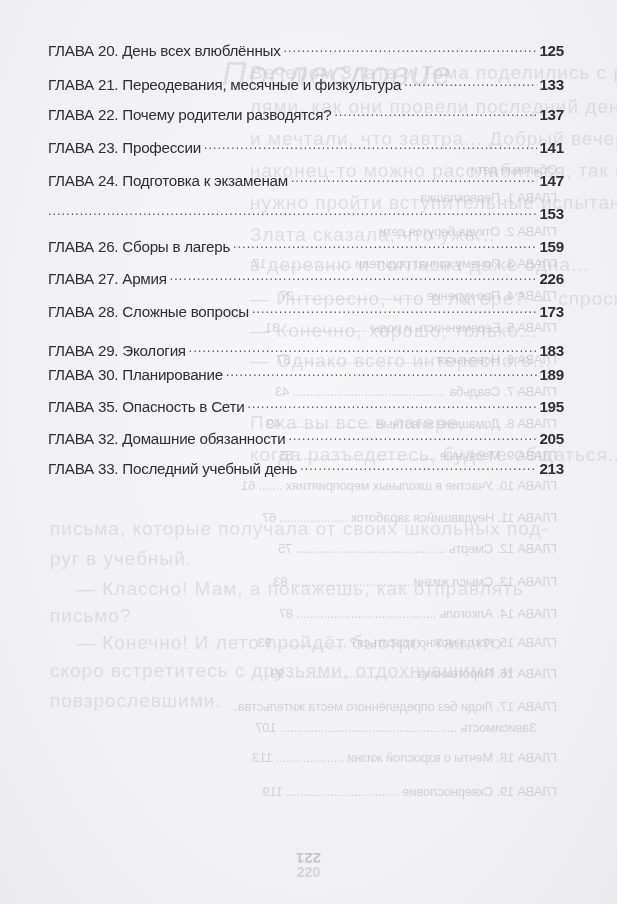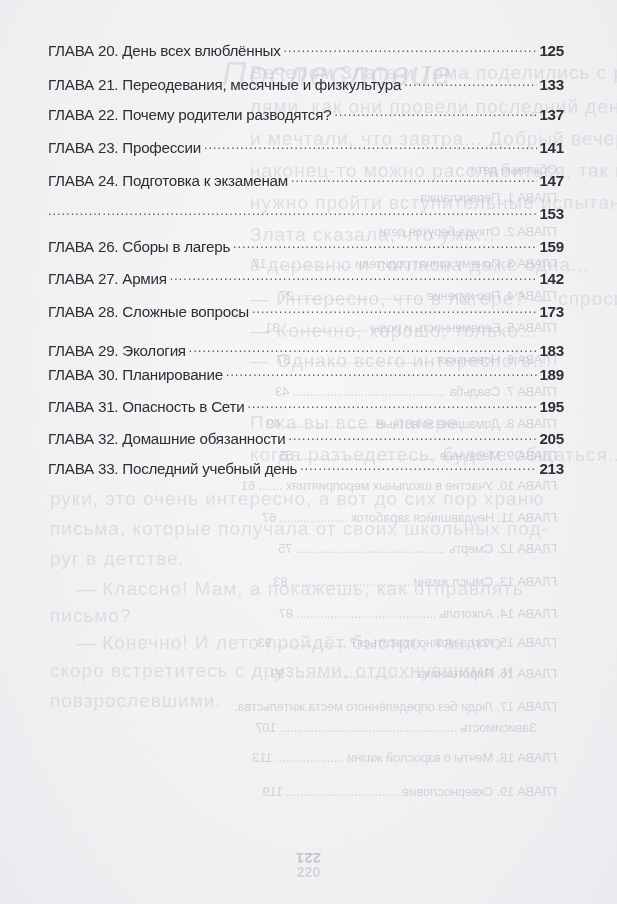--- a/index.html
+++ b/index.html
@@ -82,23 +82,22 @@
     <div class="p-line" style="top:128px">и мечтали, что завтра... Добрый вечер...</div>
     <div class="p-line" style="top:160px">наконец-то можно расслабиться, так как</div>
     <div class="p-line" style="top:192px">нужно пройти вступительные испытания в гимназию.</div>
     <div class="p-line" style="top:224px">Злата сказала, что уже...</div>
     <div class="p-line" style="top:254px">в деревню и согласна даже одна...</div>
     <div class="p-line" style="top:288px">— Интересно, что в лагере? — спросила Злата.</div>
     <div class="p-line" style="top:350px">— Однако всего интересного...</div>
     <div class="p-line" style="top:320px">— Конечно, хорошо, только...</div>
     <div class="p-line" style="top:412px">Пока вы все в лагере, ...</div>
     <div class="p-line" style="top:444px">когда разъедетесь, будете общаться...</div>
-    <div class="p-line" style="top:488px;left:50px">руки, это очень интересно, а вот до сих пор храню</div>
     <div class="p-line" style="top:518px;left:50px">письма, которые получала от своих школьных под-</div>
-    <div class="p-line" style="top:548px;left:50px">руг в детстве.</div>
+    <div class="p-line" style="top:548px;left:50px">руг в учебный.</div>
     <div class="p-line" style="top:578px;left:76px">— Классно! Мам, а покажешь, как отправлять</div>
     <div class="p-line" style="top:605px;left:50px">письмо?</div>
     <div class="p-line" style="top:632px;left:76px">— Конечно! И лето пройдёт быстро, так что</div>
     <div class="p-line" style="top:660px;left:50px">скоро встретитесь с друзьями, отдохнувшими и</div>
     <div class="p-line" style="top:690px;left:50px">повзрослевшими.</div>
   </div>
 
   <div class="ghost">
     <div class="g-line" style="top:162px;left:60px">Обычные дети</div>
     <div class="g-line" style="top:190px;left:60px">ГЛАВА 1. Первоклашка</div>
@@ -154,39 +153,39 @@
       <span class="toc-page">153</span>
     </div>
     <div class="toc-row" style="top:198px">
       <span class="toc-title">ГЛАВА 26. Сборы в лагерь</span>
       <span class="toc-dots"></span>
       <span class="toc-page">159</span>
     </div>
     <div class="toc-row" style="top:230px">
       <span class="toc-title">ГЛАВА 27. Армия</span>
       <span class="toc-dots"></span>
-      <span class="toc-page">142</span>
+      <span class="toc-page">226</span>
     </div>
     <div class="toc-row" style="top:263px">
       <span class="toc-title">ГЛАВА 28. Сложные вопросы</span>
       <span class="toc-dots"></span>
       <span class="toc-page">173</span>
     </div>
     <div class="toc-row" style="top:302px">
       <span class="toc-title">ГЛАВА 29. Экология</span>
       <span class="toc-dots"></span>
       <span class="toc-page">183</span>
     </div>
     <div class="toc-row" style="top:326px">
       <span class="toc-title">ГЛАВА 30. Планирование</span>
       <span class="toc-dots"></span>
       <span class="toc-page">189</span>
     </div>
     <div class="toc-row" style="top:358px">
-      <span class="toc-title">ГЛАВА 31. Опасность в Сети</span>
+      <span class="toc-title">ГЛАВА 35. Опасность в Сети</span>
       <span class="toc-dots"></span>
       <span class="toc-page">195</span>
     </div>
     <div class="toc-row" style="top:390px">
       <span class="toc-title">ГЛАВА 32. Домашние обязанности</span>
       <span class="toc-dots"></span>
       <span class="toc-page">205</span>
     </div>
     <div class="toc-row" style="top:420px">
       <span class="toc-title">ГЛАВА 33. Последний учебный день</span>

